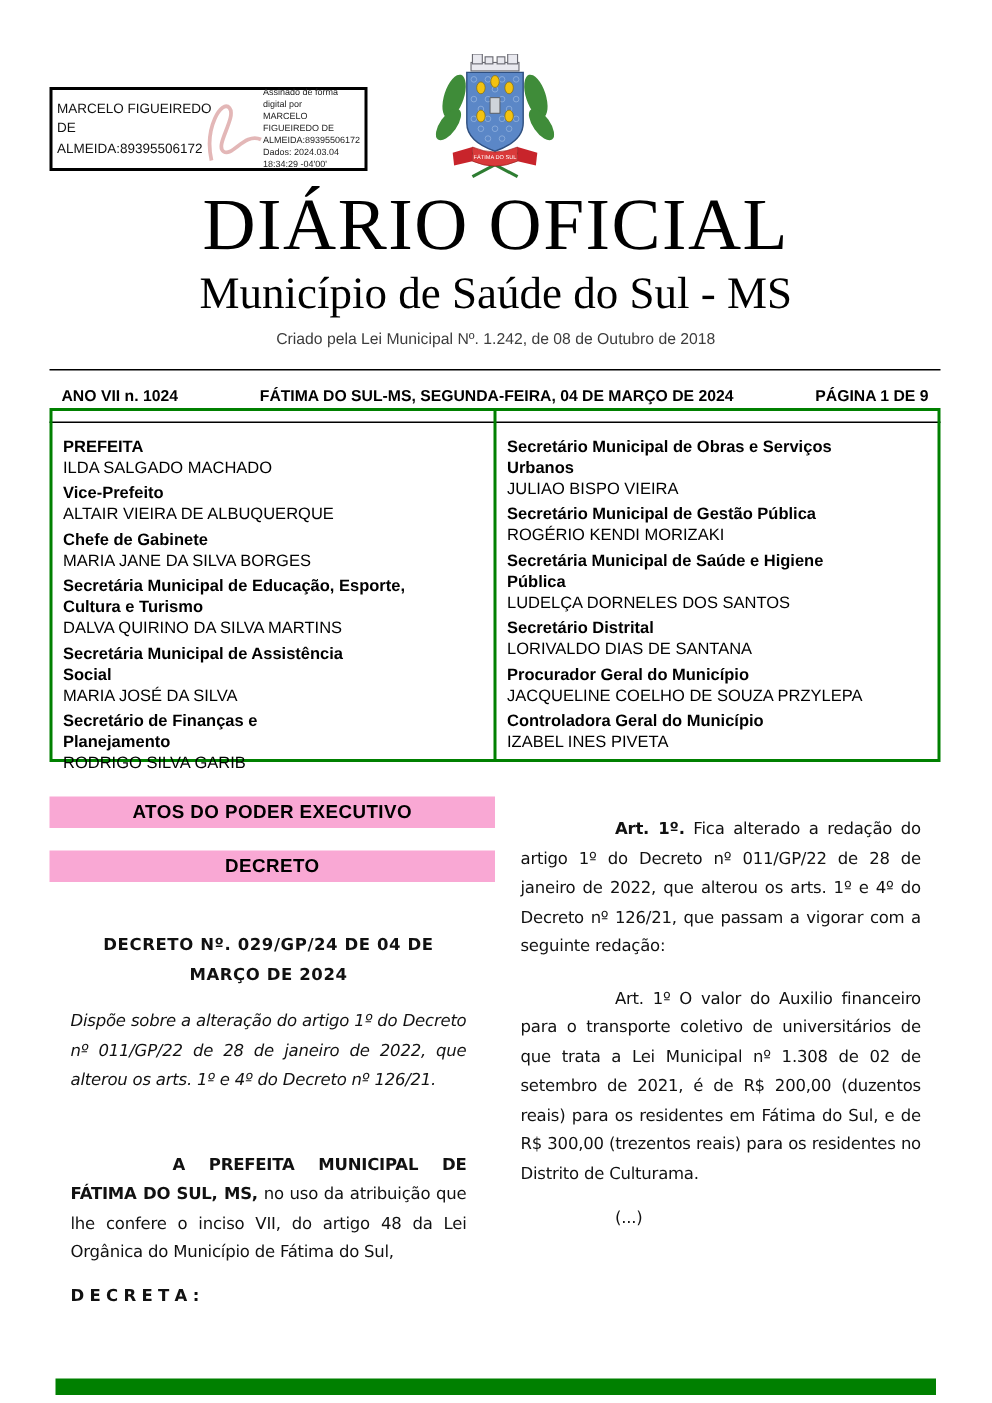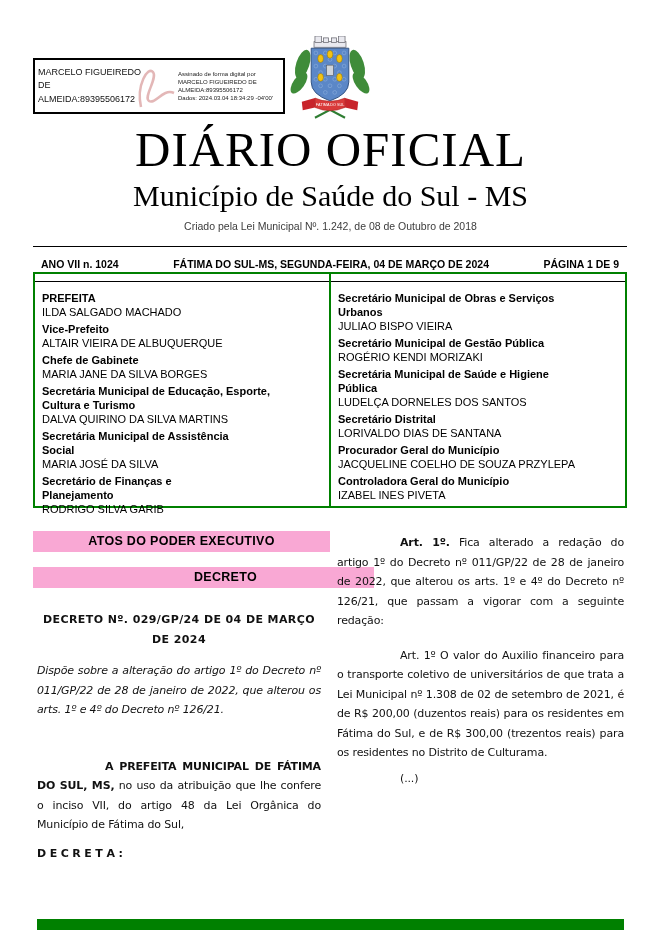--- a/index.html
+++ b/index.html
@@ -1,20 +1,20 @@
 <!DOCTYPE html>
 <html><head>
 <meta charset="utf-8">
 <style>
   html,body{margin:0;padding:0;background:#ffffff;}
   .page{position:relative;width:661px;height:935px;background:#fff;color:#000;
         font-family:"Liberation Sans",sans-serif;overflow:hidden;}
 
   
-  .sig-box{position:absolute;left:33px;top:58px;width:252px;height:56px;
+  .sig-box{position:absolute;left:33px;top:58px;width:212px;height:56px;
            border:2px solid #000;box-sizing:border-box;display:flex;align-items:center;
            padding:2px 3px;background:#fff;}
   .sig-name{width:116px;font-size:9px;line-height:1.5;white-space:pre-line;color:#111;}
   .sig-details{flex:1;font-size:6px;line-height:1.35;white-space:pre-line;color:#222;
                padding-left:24px;position:relative;z-index:2;}
   .sig-squiggle{position:absolute;left:98px;top:3px;width:50px;height:50px;z-index:1;}
 
   
   .crest{position:absolute;left:273px;top:36px;width:114px;height:94px;}
 
@@ -40,28 +40,28 @@
   .off-col.first{border-right:2px solid #008000;}
   .off-role{font-weight:bold;font-size:11px;line-height:14px;white-space:pre-line;margin-top:3px;}
   .off-role.r0{margin-top:0;}
   .off-name{font-size:11px;line-height:14px;}
 
   
   .banner{position:absolute;left:33px;width:297px;height:21px;background:#f9a8d4;
           color:#000;font-weight:bold;font-size:12.5px;text-align:center;
           line-height:21px;letter-spacing:0.3px;}
   .banner.b1{top:531px;}
-  .banner.b2{top:567px;padding-left:44px;}
+  .banner.b2{top:567px;}
 
   
   .txt{font-family:"DejaVu Sans",sans-serif;font-size:11px;letter-spacing:-0.15px;
        line-height:19.5px;color:#111;}
   .col-left-text{position:absolute;left:37px;top:610px;width:284px;}
   .col-right-text{position:absolute;left:337px;top:533px;width:287px;}
-  .col-left-text p,.col-right-text p{margin:0;}
+  .col-left-text p,.col-right-text p{margin:10px;}
   .decree-heading{font-weight:bold;text-align:center;letter-spacing:0.4px;margin-bottom:12px !important;}
   .decree-summary{font-style:italic;text-align:justify;margin-bottom:37px !important;}
   .decree-preamble{text-align:justify;text-indent:68px;margin-bottom:9px !important;}
   .decreta{font-weight:bold;margin-top:9px !important;}
   .para{text-align:justify;text-indent:63px;}
   .para.p2{margin-top:15px !important;}
   .para.ellip{margin-top:6px !important;}
   .para.p4{margin-top:3px !important;}
   .b{font-weight:bold;}
 

